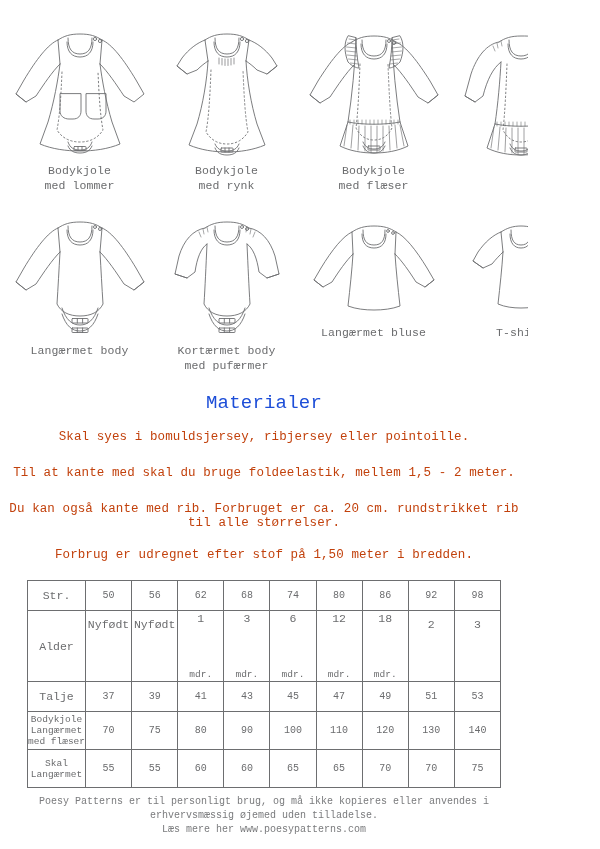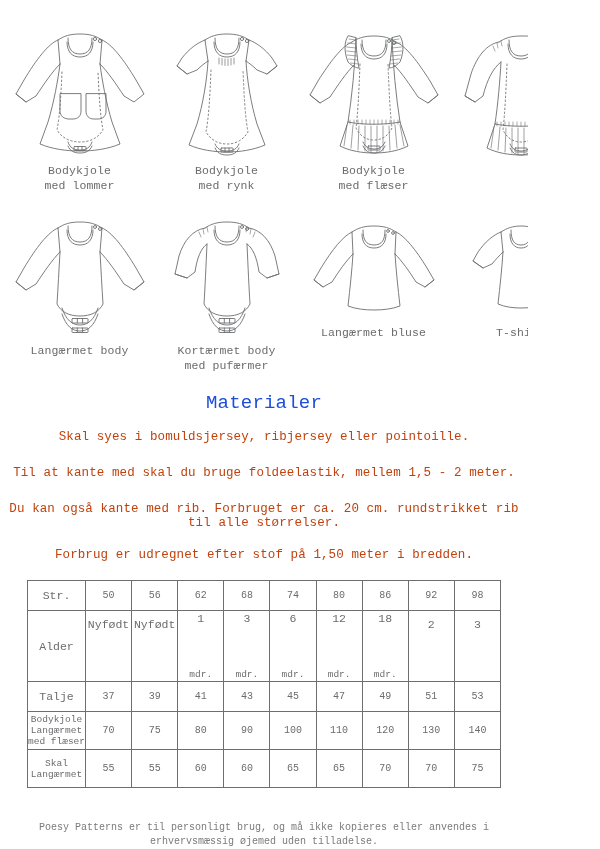--- a/index.html
+++ b/index.html
@@ -92,21 +92,21 @@
   }
   table td.rowhead.big { font-size: 11.5px; }
   table td.sub { font-size: 10.5px; line-height: 12px; }
   table td.sub .num { display: block; font-size: 11.5px; line-height: 13px; }
   table td.sub .unit { display: block; font-size: 9.5px; line-height: 11px; margin-top: 44px; }
   tr.tall td { height: 38px; }
 
   
   #footer {
     position: absolute;
-    left: 0; right: 0; bottom: 0;
+    left: 0; right: 0; bottom: 12px;
     text-align: center;
     font-size: 10px;
     line-height: 14px;
     color: #7a7b7d;
   }
   #footer span { display: block; }
 </style>
 </head>
 <body>
 
@@ -598,15 +598,16 @@
           <td>70</td>
           <td>70</td>
           <td>75</td>
         </tr>
       </tbody>
     </table>
   </div>
 
   <div id="footer">
     <span>Poesy Patterns er til personligt brug, og må ikke kopieres eller anvendes i erhvervsmæssig øjemed uden tilladelse.</span>
+    <span>Læs mere her www.poesypatterns.com</span>
   </div>
 
 </div>
 
 </body></html>

